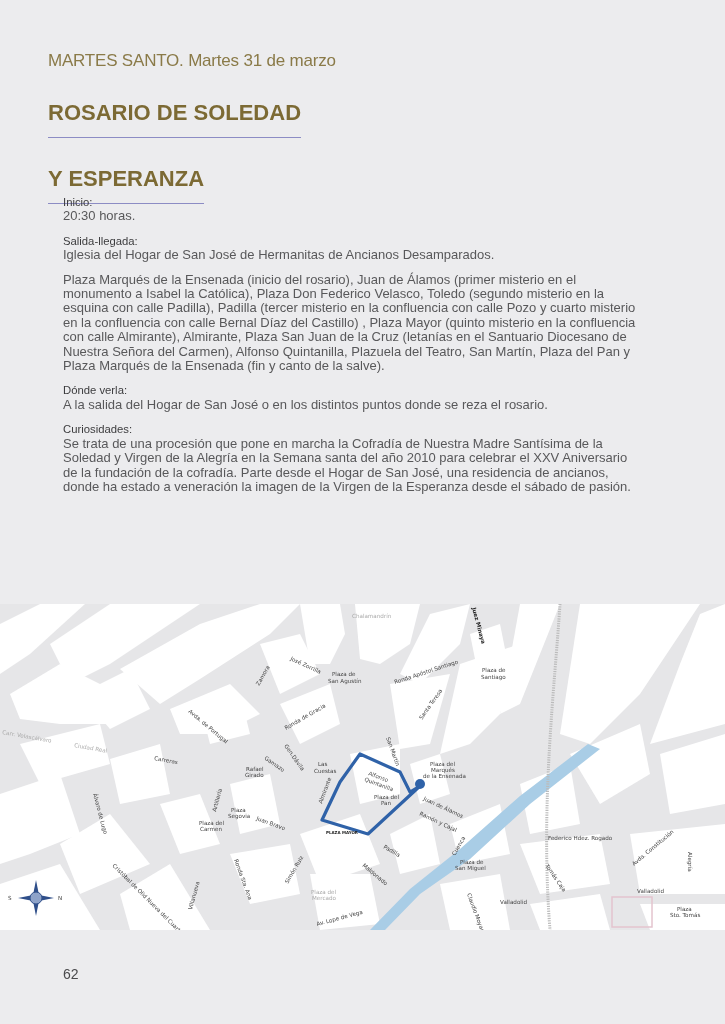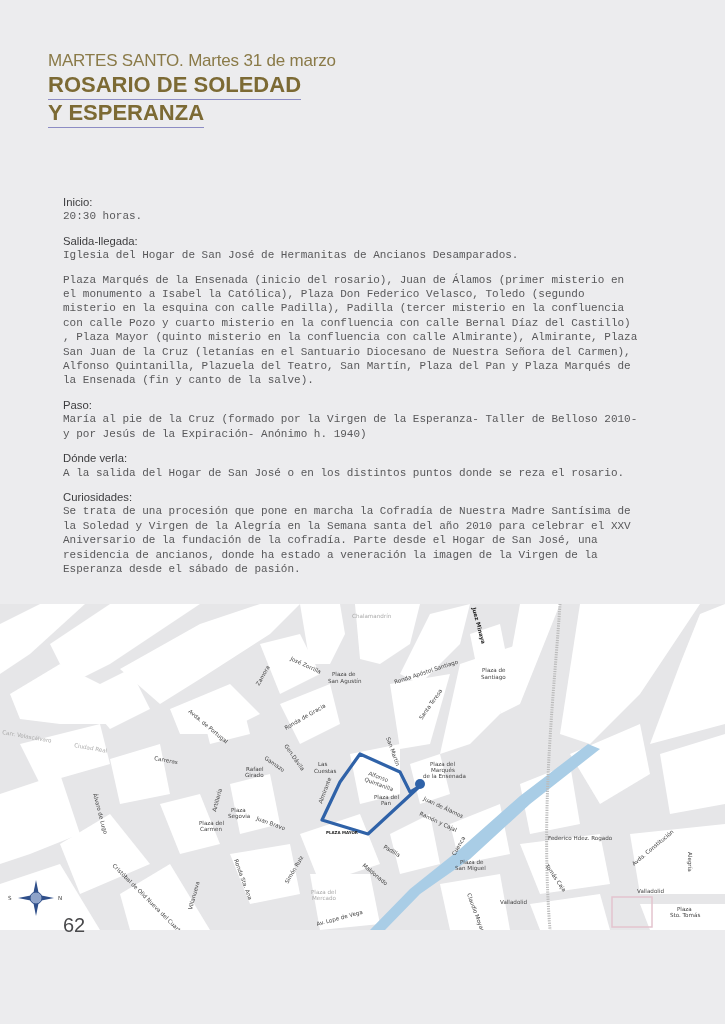--- a/index.html
+++ b/index.html
@@ -3,32 +3,32 @@
   <meta charset="utf-8">
   <style>
     html, body { margin: 0; padding: 0; }
     body {
       width: 725px; height: 1024px; background: #ececee; position: relative; overflow: hidden;
       font-family: "Liberation Sans", sans-serif; color: #4a4a4c;
     }
     .header { position: absolute; left: 48px; top: 50px; }
     .subtitle { font-size: 17px; color: #8a7a48; letter-spacing: -0.2px; line-height: 22px; }
     .title-line { font-size: 22px; font-weight: bold; color: #7c6a34; line-height: 26px; display: inline-block;
-      border-bottom: 1.5px solid #8c8cc4; padding-bottom: 1px; }
+      border-bottom: 1.5px solid #8c8cc4; padding-bottom: 11px; margin-top: 28px; }
     .title-wrap { display: block; }
     .info { position: absolute; left: 63px; top: 195px; width: 580px; }
     .row { display: flex; margin-bottom: 10px; flex-direction: column; }
     .label { width: 155px; flex: none; font-size: 11.3px; color: #3c3c3e; line-height: 14.4px; }
-    .value { flex: 1; font-size: 11px; color: #58585a; line-height: 14.4px; font-family: Liberation Mono, monospace; }
+    .value { flex: 1; font-size: 13px; color: #58585a; line-height: 14.4px; }
     .map { position: absolute; left: 0; top: 604px; width: 725px; height: 326px; background: #e6e6e8; overflow: hidden; }
     .map svg { display: block; }
     .map-label { font-family: "DejaVu Sans", sans-serif; font-size: 5.6px; fill: #444; }
     .map-label.faint { fill: #aaa; }
     .map-label.bold { font-weight: bold; fill: #222; }
-    .page-number { position: absolute; left: 63px; top: 914px; font-size: 20px; color: #4a4a4c; }
+    .page-number { position: absolute; left: 63px; top: 966px; font-size: 14px; color: #4a4a4c; }
   </style>
 </head>
 <body>
 
 <div class="header">
   <div class="subtitle">MARTES SANTO. Martes 31 de marzo</div>
   <div class="title-wrap"><span class="title-line">ROSARIO DE SOLEDAD</span></div>
   <div class="title-wrap"><span class="title-line">Y ESPERANZA</span></div>
 </div>
 
@@ -36,24 +36,20 @@
   <div class="row">
     <div class="label">Inicio:</div>
     <div class="value">20:30 horas.</div>
   </div>
   <div class="row">
     <div class="label">Salida-llegada:</div>
     <div class="value">Iglesia del Hogar de San José de Hermanitas de Ancianos Desamparados.</div>
   </div>
   <div class="row">
     <div class="value">Plaza Marqués de la Ensenada (inicio del rosario), Juan de Álamos (primer misterio en el monumento a Isabel la Católica), Plaza Don Federico Velasco, Toledo (segundo misterio en la esquina con calle Padilla), Padilla (tercer misterio en la confluencia con calle Pozo y cuarto misterio en la confluencia con calle Bernal Díaz del Castillo) , Plaza Mayor (quinto misterio en la confluencia con calle Almirante), Almirante, Plaza San Juan de la Cruz (letanías en el Santuario Diocesano de Nuestra Señora del Carmen), Alfonso Quintanilla, Plazuela del Teatro, San Martín, Plaza del Pan y Plaza Marqués de la Ensenada (fin y canto de la salve).</div>
-  </div>
-  <div class="row">
-    <div class="label">Paso:</div>
-    <div class="value">María al pie de la Cruz (formado por la Virgen de la Esperanza- Taller de Belloso 2010- y por Jesús de la Expiración- Anónimo h. 1940)</div>
   </div>
   <div class="row">
     <div class="label">Dónde verla:</div>
     <div class="value">A la salida del Hogar de San José o en los distintos puntos donde se reza el rosario.</div>
   </div>
   <div class="row">
     <div class="label">Curiosidades:</div>
     <div class="value">Se trata de una procesión que pone en marcha la Cofradía de Nuestra Madre Santísima de la Soledad y Virgen de la Alegría en la Semana santa del año 2010 para celebrar el XXV Aniversario de la fundación de la cofradía. Parte desde el Hogar de San José, una residencia de ancianos, donde ha estado a veneración la imagen de la Virgen de la Esperanza desde el sábado de pasión.</div>
   </div>
 </div>

